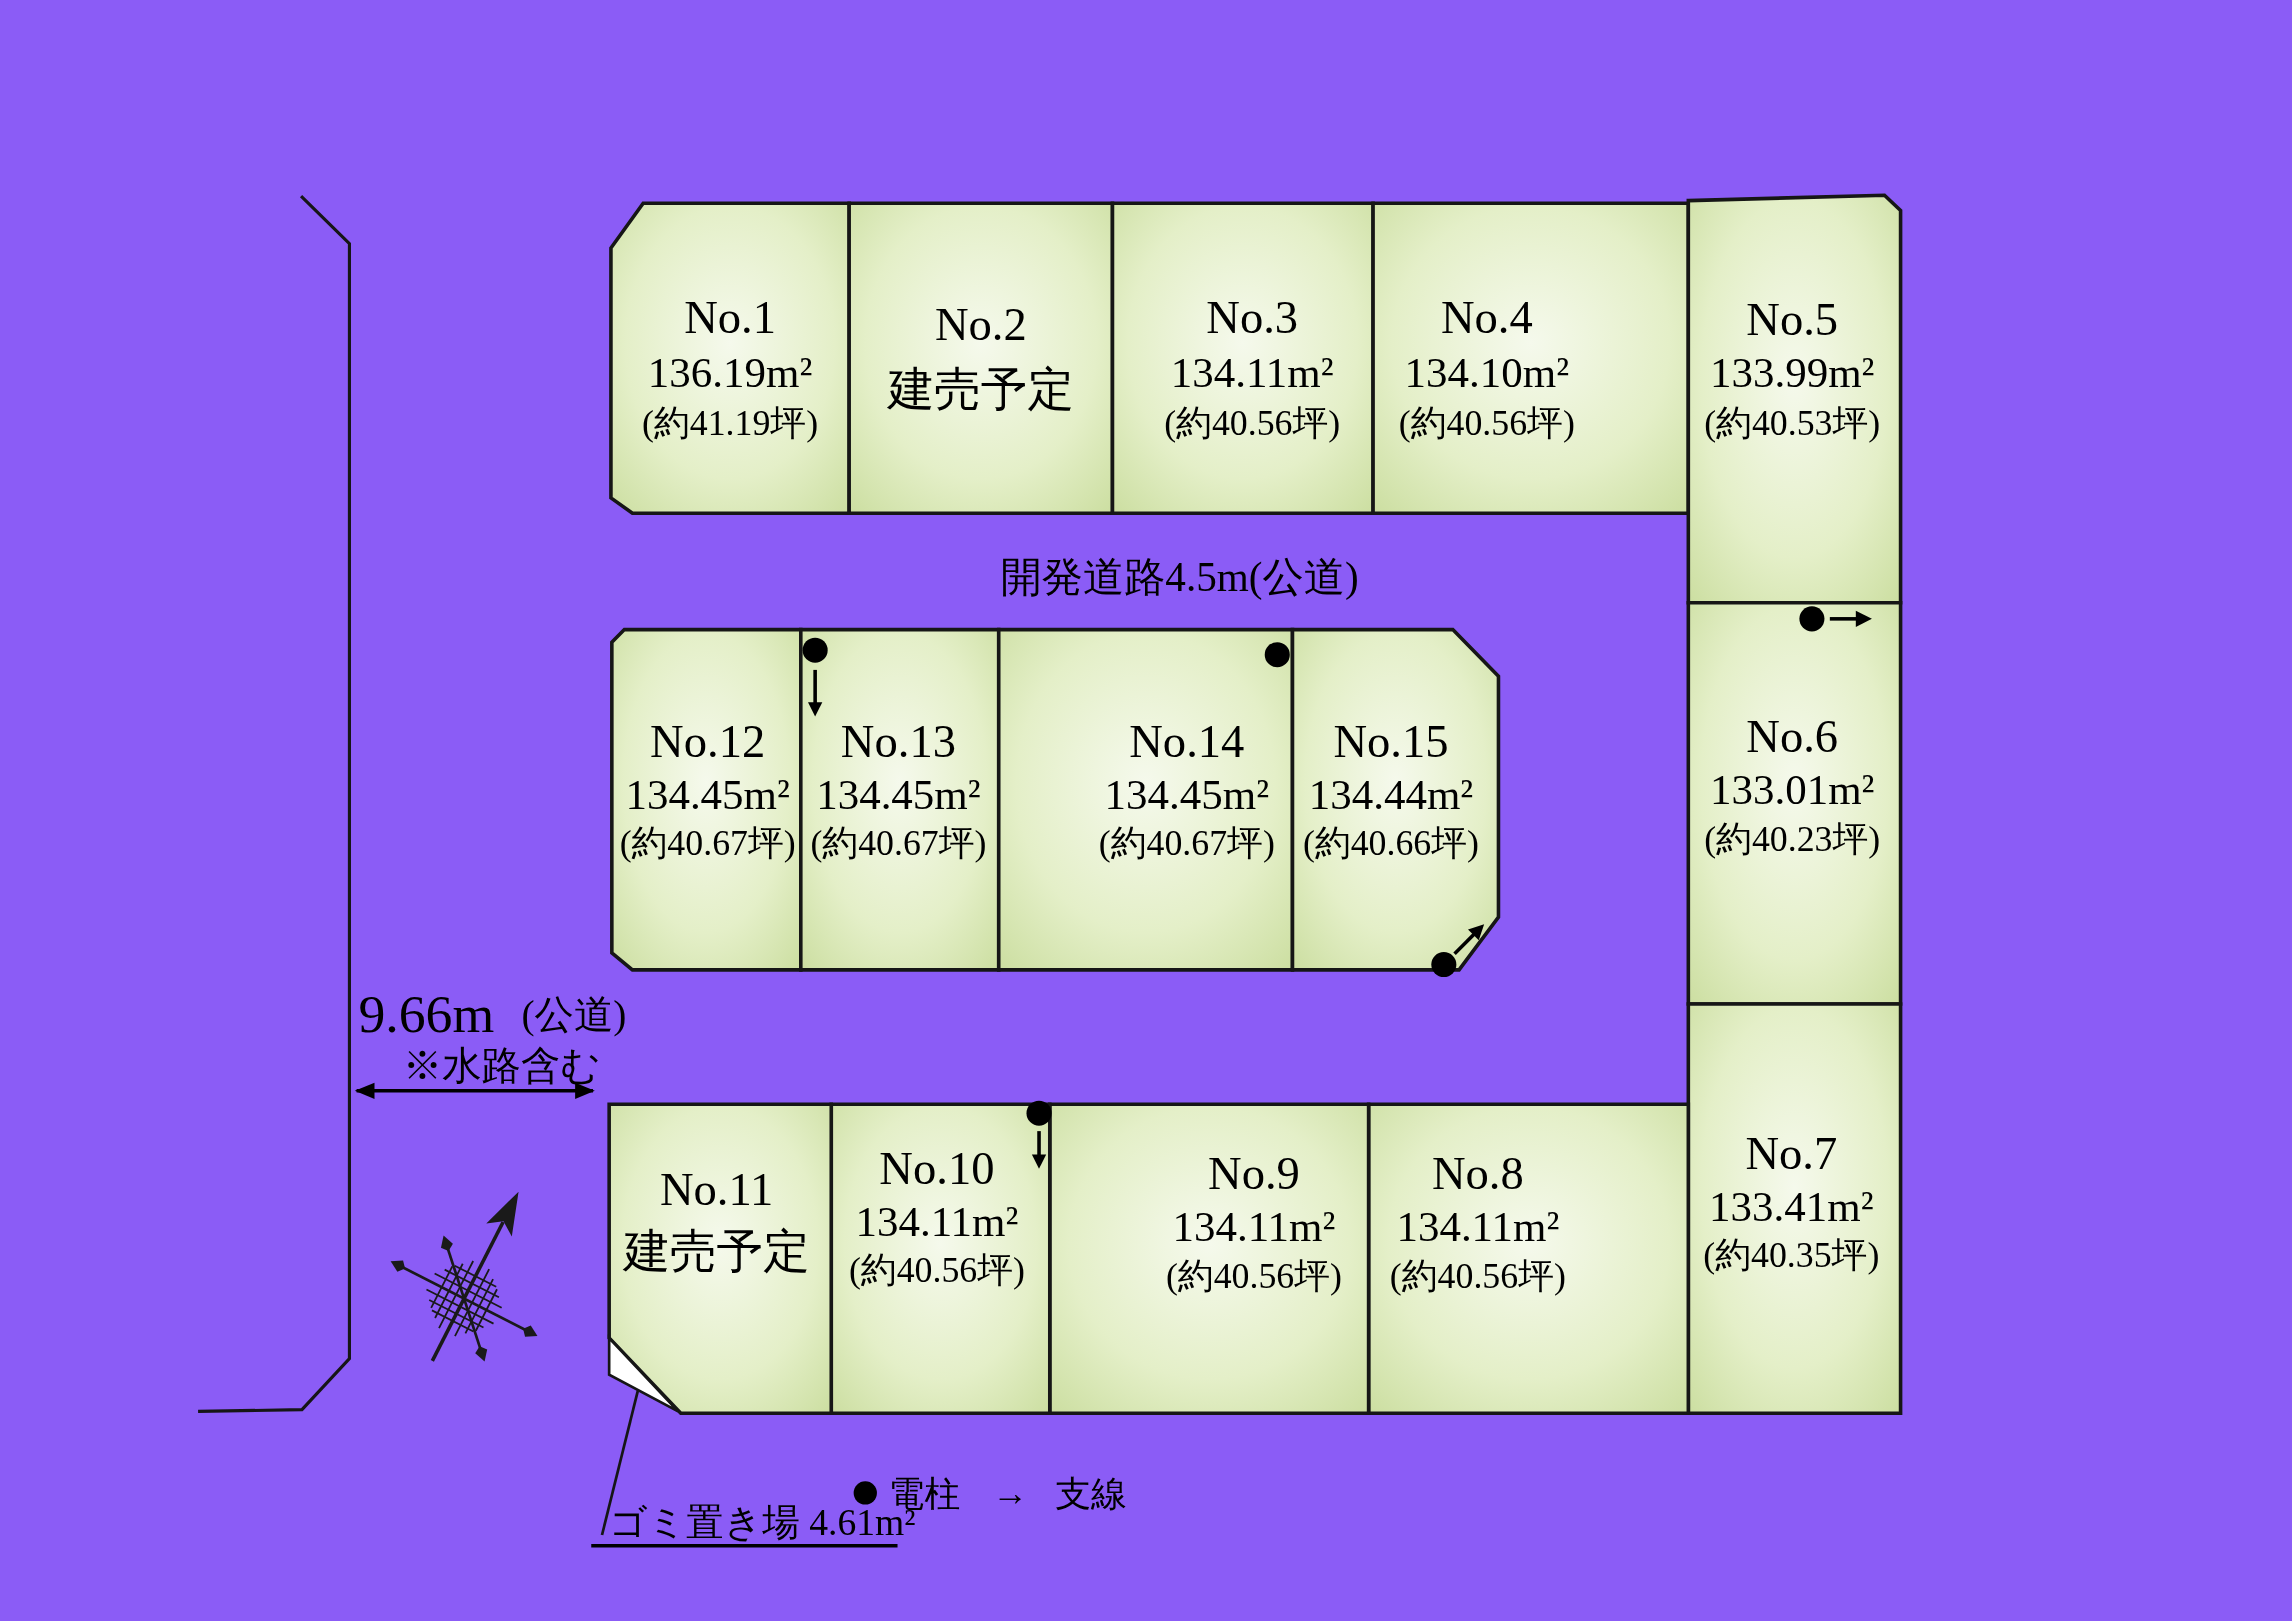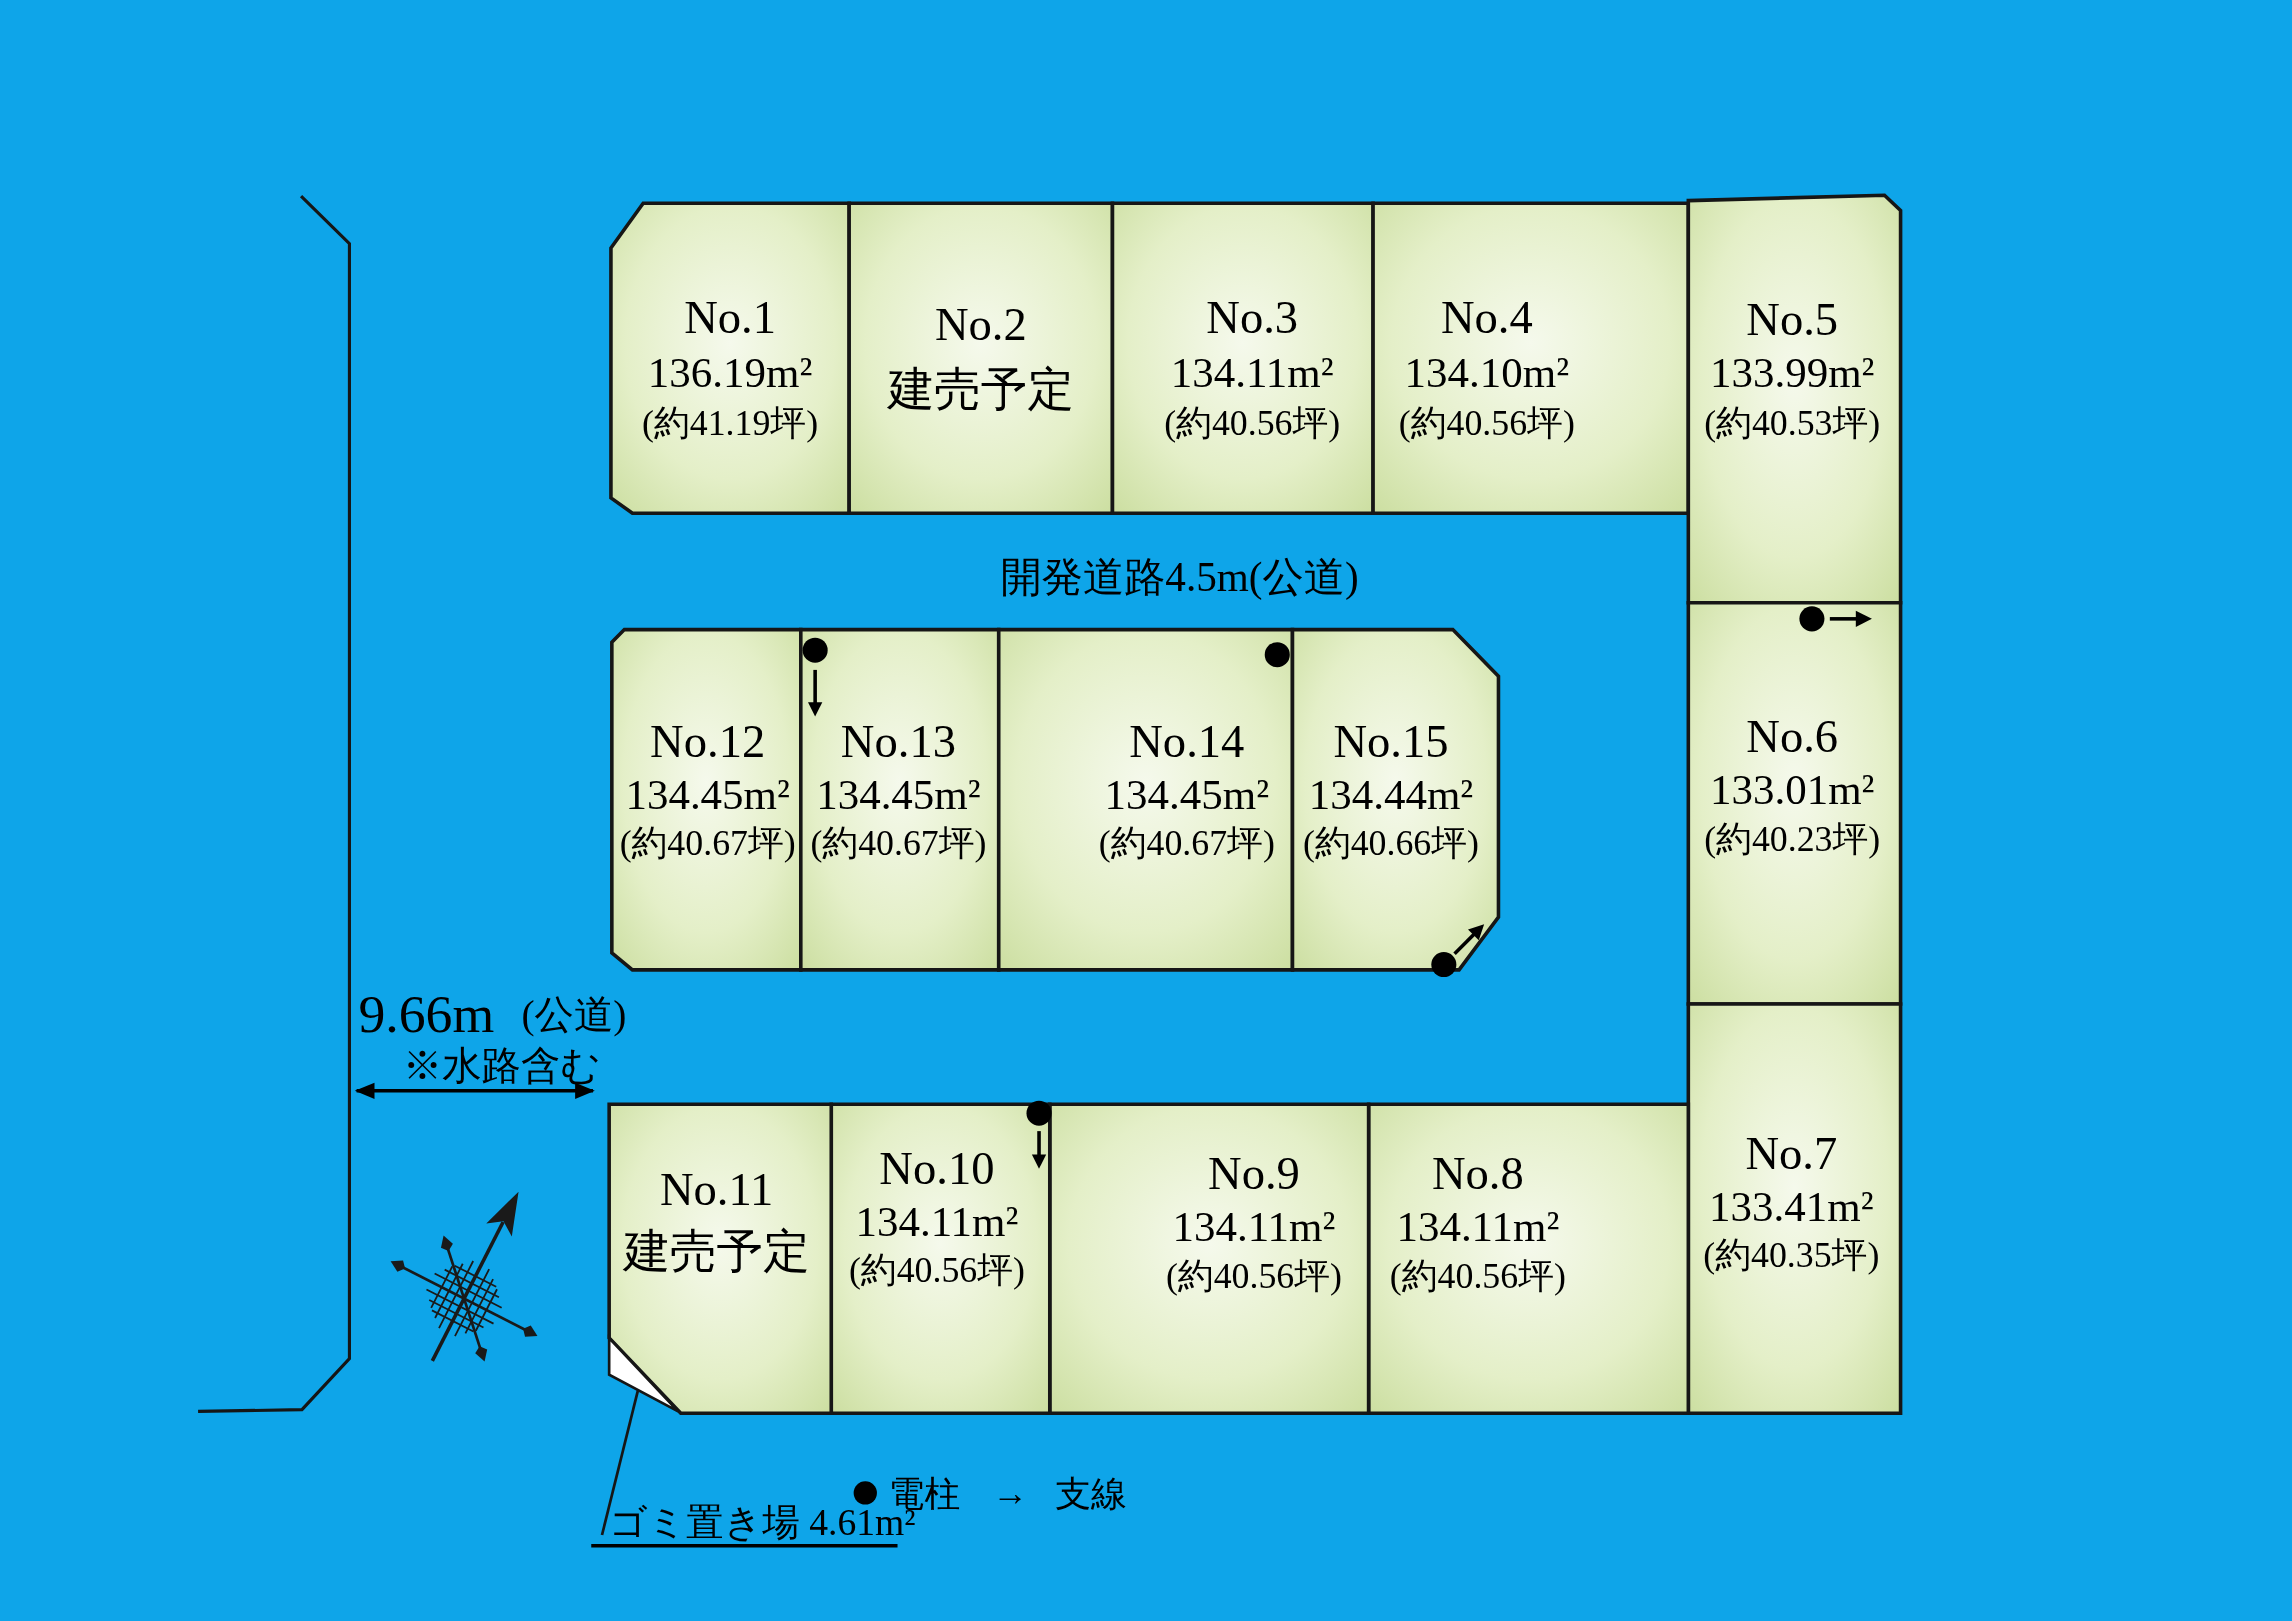--- a/index.html
+++ b/index.html
@@ -1,16 +1,16 @@
 <!DOCTYPE html>
 <html style="font-size:14.3px"><head>
 <meta charset="utf-8">
 <style>
   html,body{margin:0;padding:0;background:#ffffff;}
-  .stage{position:relative;width:2293px;height:1621px;background:#0ea5e9;overflow:hidden;}
+  .stage{position:relative;width:2293px;height:1621px;background:#8b5cf6;overflow:hidden;}
   svg{display:block;}
   text{font-family:"Liberation Serif","DejaVu Serif",serif;fill:#000;}
   .t-no{font-size:52px;}
   .t-area{font-size:48px;}
   .t-tsubo{font-size:40px;}
   .t-note{font-size:52px;}
   .t-road{font-size:46px;}
   .t-big{font-size:60px;}
   .t-mid{font-size:44px;}
   .t-legend{font-size:40px;}

